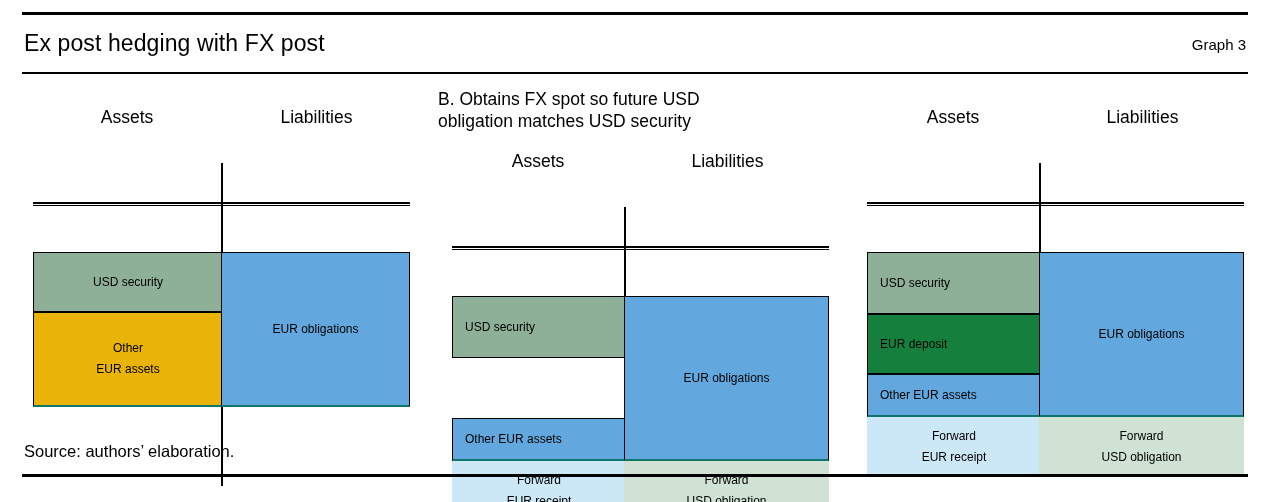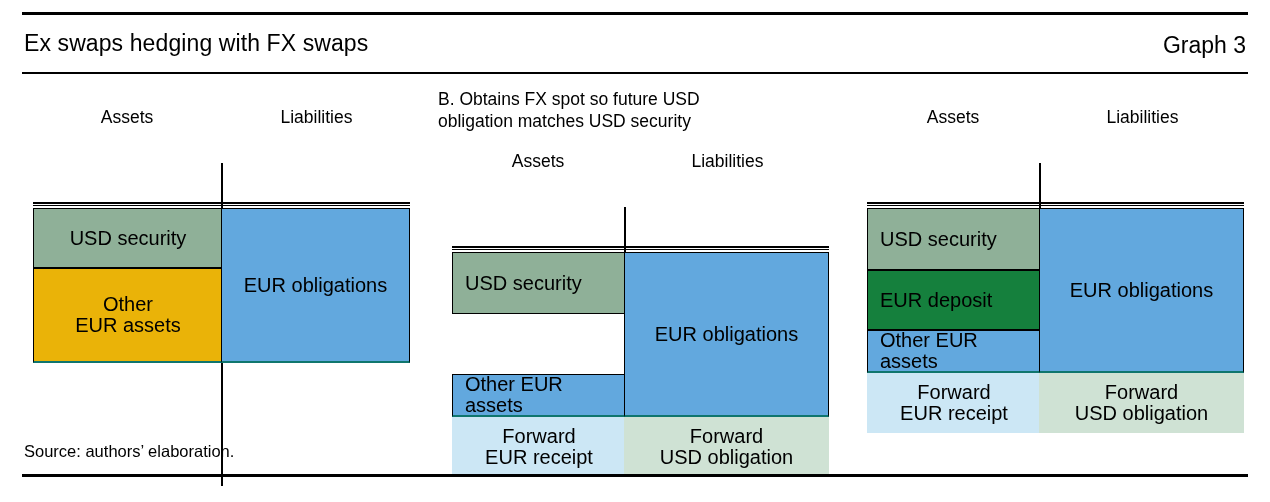--- a/index.html
+++ b/index.html
@@ -47,21 +47,21 @@
     top: 28px;
     font-size: 23px;
     line-height: 30px;
     letter-spacing: .1px;
     white-space: nowrap;
   }
   .graph-number {
     position: absolute;
     right: 24px;
     top: 32px;
-    font-size: 23px;
+    font-size: 15px;
     line-height: 26px;
     white-space: nowrap;
   }
 
   
   .panel {
     position: absolute;
     top: 88px;
   }
   .panel-title {
@@ -104,23 +104,24 @@
   }
 
   .box {
     position: absolute;
     box-sizing: border-box;
     border: 1px solid #000;
     display: flex;
     align-items: center;
     justify-content: center;
     text-align: center;
-    font-size: 20px;
+    font-size: 12px;
     line-height: 21px;
     white-space: pre-line;
+    margin-top: 44px;
   }
   .box.thickbottom { border-bottom: 2px solid #0f766e; }
   .box.noborder { border: 0; }
   .box.leftal {
     justify-content: flex-start;
     padding-left: 12px;
     text-align: left;
   }
 
   
@@ -130,21 +131,21 @@
     top: 440px;
     font-size: 16.5px;
     line-height: 22px;
     white-space: nowrap;
   }
 </style>
 </head>
 <body>
 
 <div class="rule-top"></div>
-<div class="graph-title">Ex swaps hedging with FX swaps</div>
+<div class="graph-title">Ex post hedging with FX post</div>
 <div class="graph-number">Graph 3</div>
 <div class="rule-under-title"></div>
 
 <div id="panels-host">
     <div class="panel" style="left: 14px;">
       <div class="panel-body">
         <div class="divider" style="left: 207px; top: 67px; height: 323px;"></div>
         <div class="col-head" style="left: 19px; width: 188px;">Assets</div>
         <div class="col-head" style="left: 209px; width: 187px;">Liabilities</div>
         <div class="top-rule" style="left: 19px; width: 377px; top: 106px;"></div>

